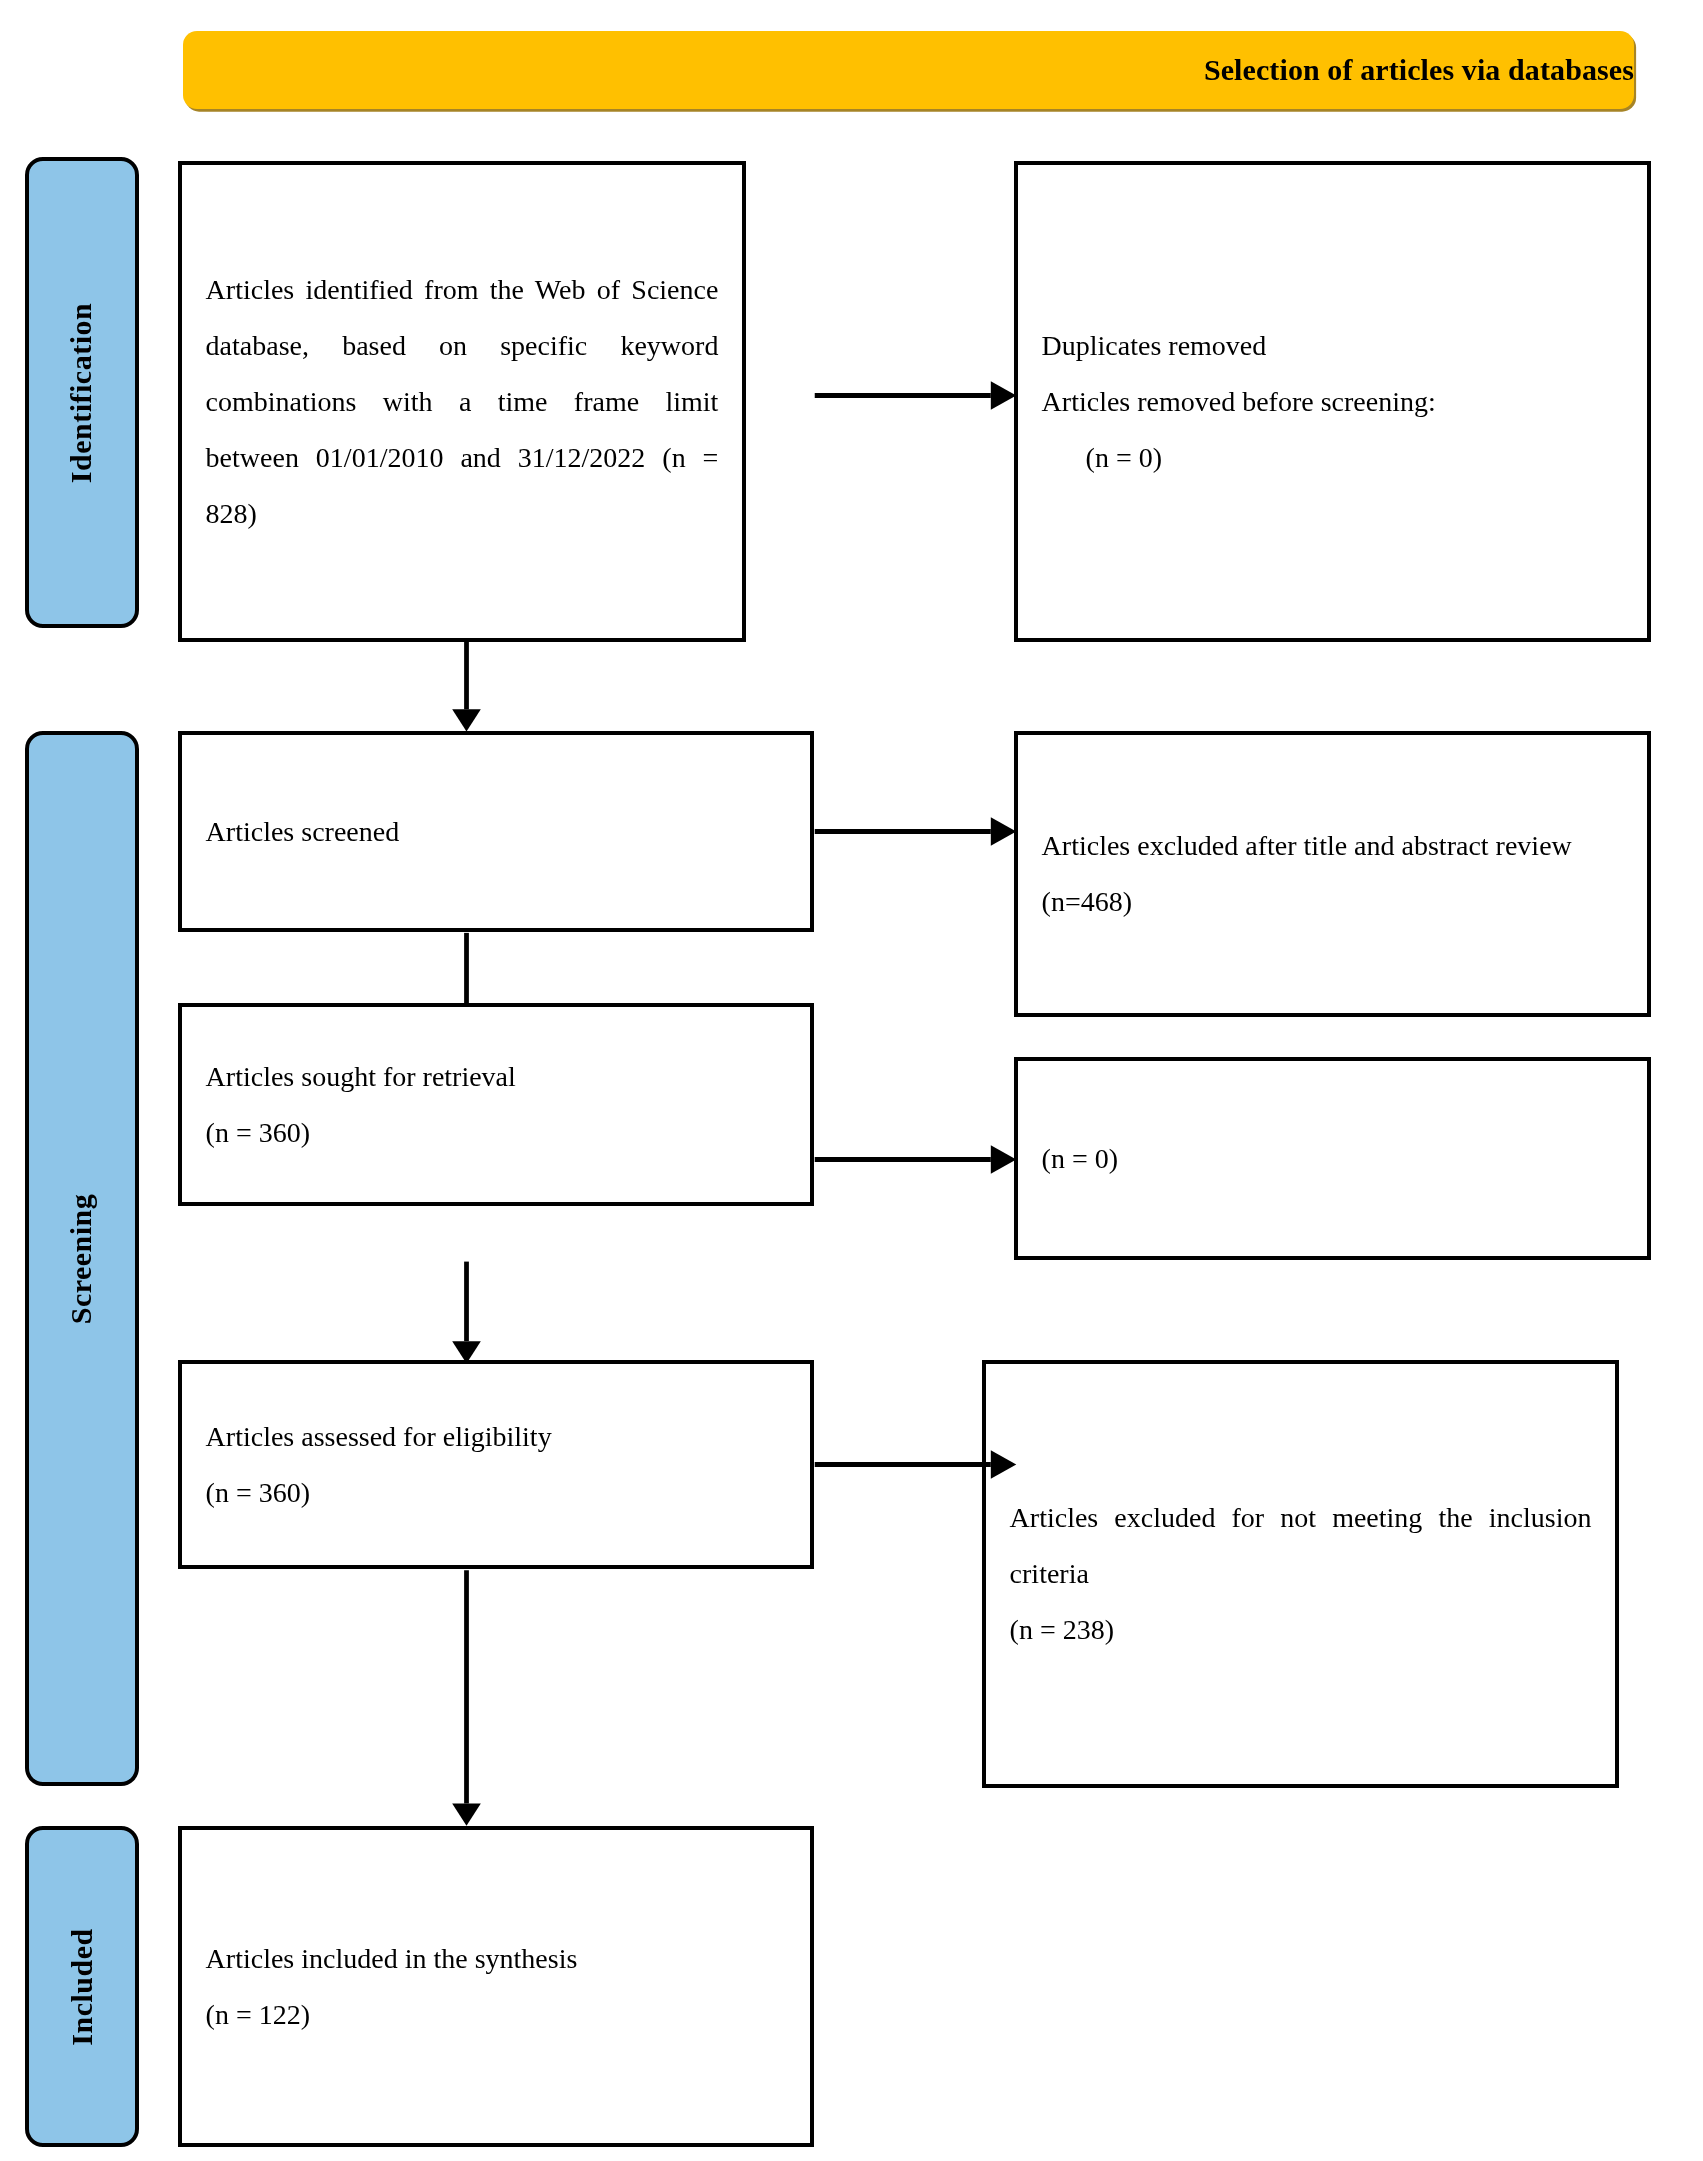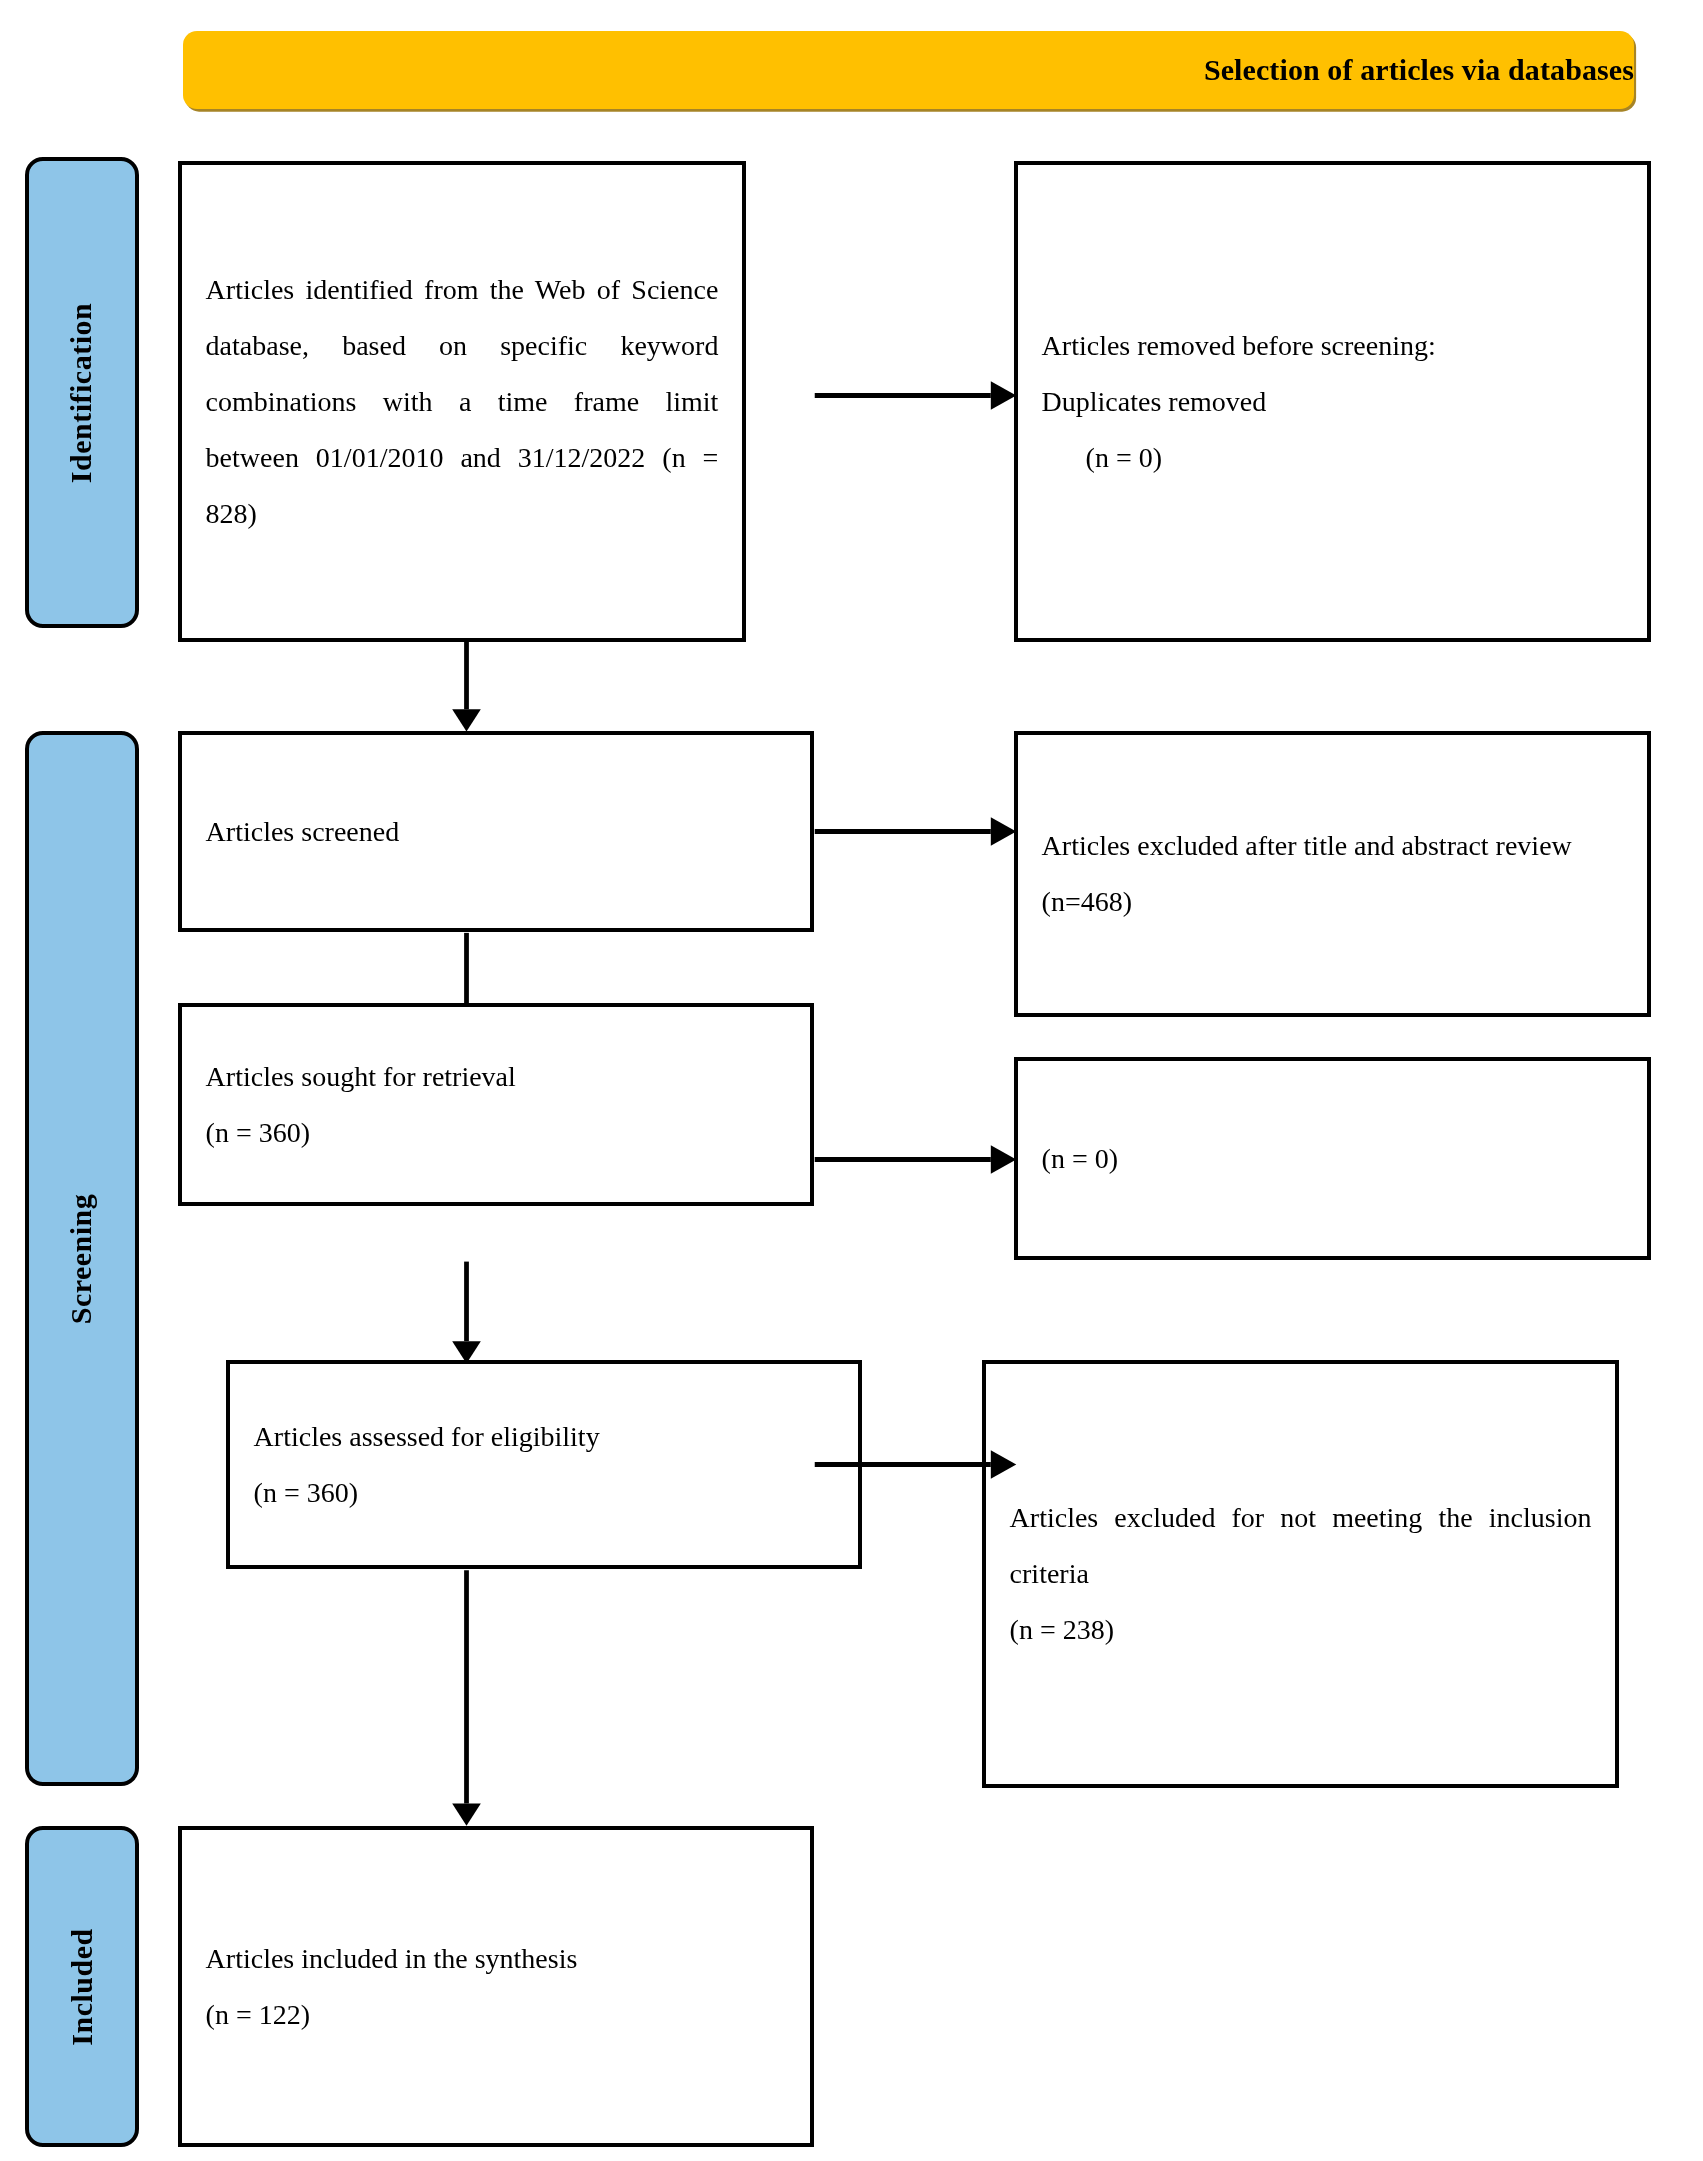--- a/index.html
+++ b/index.html
@@ -86,21 +86,21 @@
     text-align-last: left;
   }
   .flow-box p.indent {
     padding-left: 44px;
   }
 
   
   #box-identified  { left: 178px; top: 161px;  width: 568px; height: 481px; }
   #box-screened    { left: 178px; top: 731px; width: 636px; height: 201px; }
   #box-sought      { left: 178px; top: 1003px; width: 636px; height: 203px; }
-  #box-assessed    { left: 178px; top: 1360px; width: 636px; height: 209px; margin-left: 48px; }
+  #box-assessed    { left: 178px; top: 1360px; width: 636px; height: 209px; }
   #box-included    { left: 178px; top: 1826px; width: 636px; height: 321px; }
 
   
   #box-removed     { left: 1014px; top: 161px;  width: 637px; height: 481px; }
   #box-excluded-ta { left: 1014px; top: 731px; width: 637px; height: 286px; }
   #box-notretr     { left: 1014px; top: 1057px; width: 637px; height: 203px; }
   #box-excluded-ic { left: 982px; top: 1360px; width: 637px; height: 428px; }
 
   
   .arrow {
@@ -127,22 +127,22 @@
 
   <div class="stage-pill" id="stage-included">
     <span class="stage-label">Included</span>
   </div>
 
   <div class="flow-box" id="box-identified">
     <p class="justify">Articles identified from the Web of Science database, based on specific keyword combinations with a time frame limit between 01/01/2010 and 31/12/2022 (n = 828)</p>
   </div>
 
   <div class="flow-box" id="box-removed">
+    <p>Duplicates removed</p>
     <p>Articles removed before screening:</p>
-    <p>Duplicates removed</p>
     <p class="indent">(n = 0)</p>
   </div>
 
   <div class="arrow" style="left:814px; top:378px; width:203px; height:35px;">
     <svg width="203" height="35" viewBox="0 0 380 66">
       <line x1="0" y1="33" x2="332" y2="33" stroke="#000" stroke-width="9"></line>
       <polygon points="332,6 380,33 332,60" fill="#000"></polygon>
     </svg>
   </div>
 

